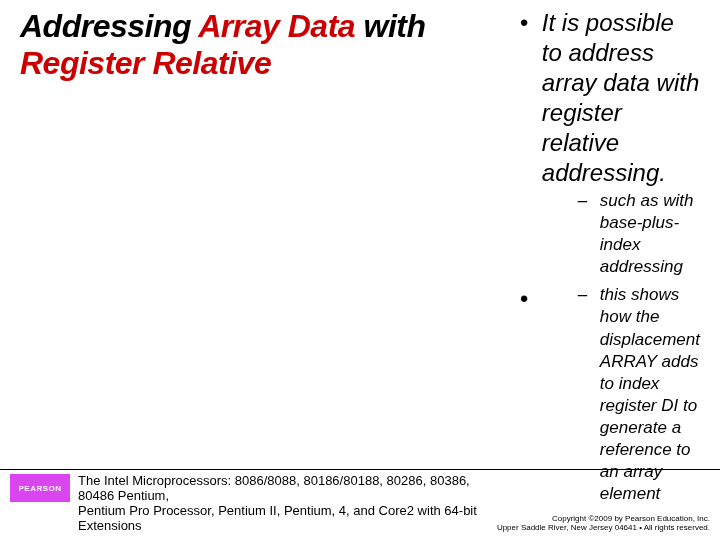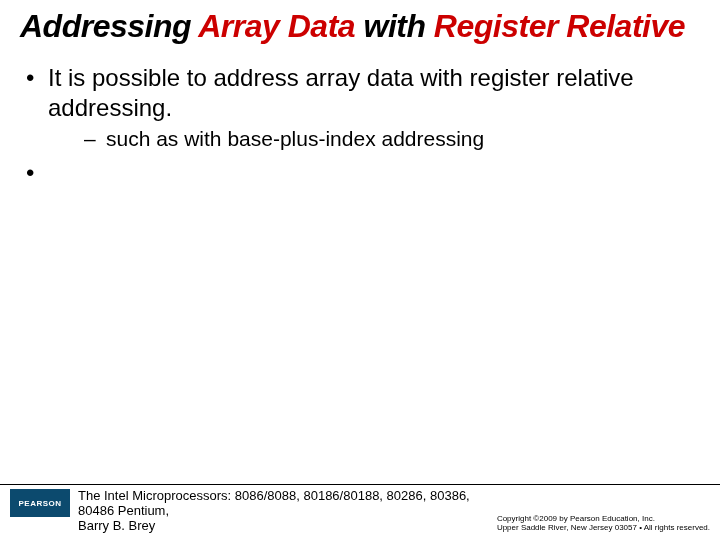--- a/index.html
+++ b/index.html
@@ -10,47 +10,48 @@
     font-family: Arial, Helvetica, sans-serif;
     color: #000;
     position: relative;
     overflow: hidden;
   }
   .slide {
     width: 100%;
     height: 100%;
     padding: 8px 20px 0 20px;
     display: flex;
-    flex-direction: column;
+    flex-direction: row;
   }
   .title {
     font-size: 32px;
     font-weight: bold;
     font-style: italic;
     line-height: 1.15;
     margin-bottom: 18px;
     letter-spacing: -0.5px;
   }
   .title .accent { color: #cc0000; }
   .content {
     flex: 1;
     font-size: 24px;
     line-height: 1.25;
+    font-style: italic;
   }
   ul.main { list-style: none; padding-left: 0; }
   ul.main > li { position: relative; padding-left: 28px; margin-bottom: 6px; }
   ul.main > li::before {
     content: "•";
     position: absolute;
     left: 6px;
     top: 0;
     font-size: 24px;
   }
   ul.sub { list-style: none; padding-left: 0; margin-top: 2px; margin-bottom: 6px; }
-  ul.sub > li { position: relative; padding-left: 58px; font-size: 21px; line-height: 1.3; }
+  ul.sub > li { position: relative; padding-left: 58px; font-size: 17px; line-height: 1.3; }
   ul.sub > li::before {
     content: "–";
     position: absolute;
     left: 36px;
     top: 0;
   }
   .footer {
     position: absolute;
     bottom: 0;
     left: 0;
@@ -59,36 +60,36 @@
     padding: 4px 10px 6px 10px;
     display: flex;
     align-items: flex-start;
     gap: 8px;
     font-size: 8px;
     line-height: 1.15;
   }
   .pearson-logo {
     width: 60px;
     height: 28px;
-    background: #0c4a6e;
+    background: #d946ef;
     color: #fff;
     display: flex;
     align-items: center;
     justify-content: center;
     font-size: 8px;
     font-weight: bold;
     letter-spacing: 0.5px;
     flex-shrink: 0;
   }
   .book-info {
     flex: 1;
     font-size: 13px;
   }
   .copyright {
-    text-align: left;
+    text-align: right;
     font-size: 8px;
     flex-shrink: 0;
     align-self: flex-end;
     padding-bottom: 2px;
   }
 </style>
 </head>
 <body>
 
 <div class="slide">
@@ -100,30 +101,35 @@
     <ul class="main">
       <li>
         <span>It is possible to address array data with register relative addressing.</span>
         <ul class="sub">
           <li>
             <span>such as with base-plus-index addressing</span>
           </li>
         </ul>
       </li>
       <li>
+        <ul class="sub">
+          <li>
+            <span>this shows how the displacement ARRAY adds to index register DI to generate a reference to an array element</span>
+          </li>
+        </ul>
       </li>
     </ul>
   </div>
 
   <div class="footer">
     <div class="pearson-logo">
       <span>PEARSON</span>
     </div>
     <div class="book-info">
       <div>The Intel Microprocessors: 8086/8088, 80186/80188, 80286, 80386, 80486 Pentium,</div>
-      <div>Barry B. Brey</div>
+      <div>Pentium Pro Processor, Pentium II, Pentium, 4, and Core2 with 64-bit Extensions</div>
     </div>
     <div class="copyright">
       <div>Copyright ©2009 by Pearson Education, Inc.</div>
-      <div>Upper Saddle River, New Jersey 03057 • All rights reserved.</div>
+      <div>Upper Saddle River, New Jersey 04641 • All rights reserved.</div>
     </div>
   </div>
 </div>
 
 </body></html>

